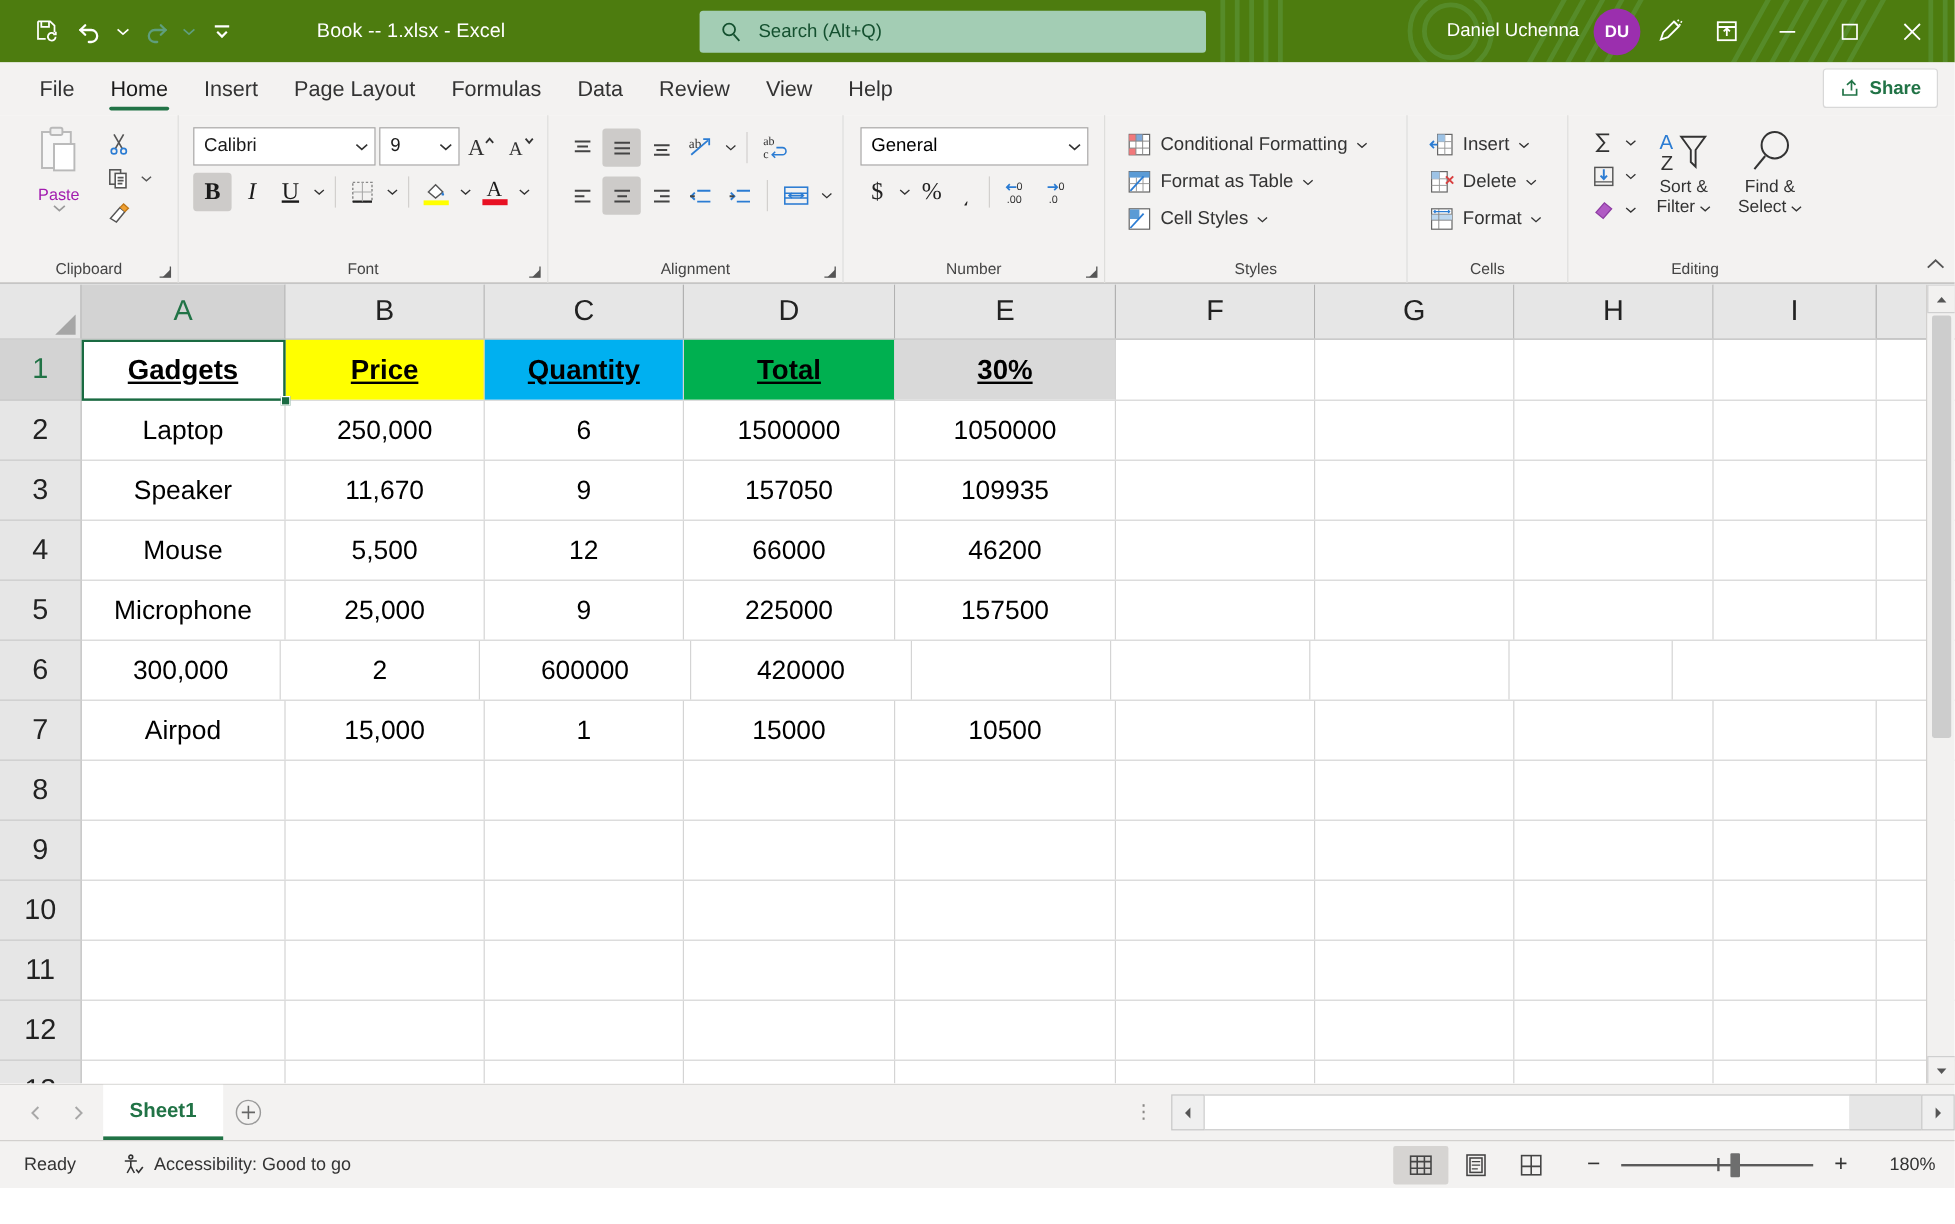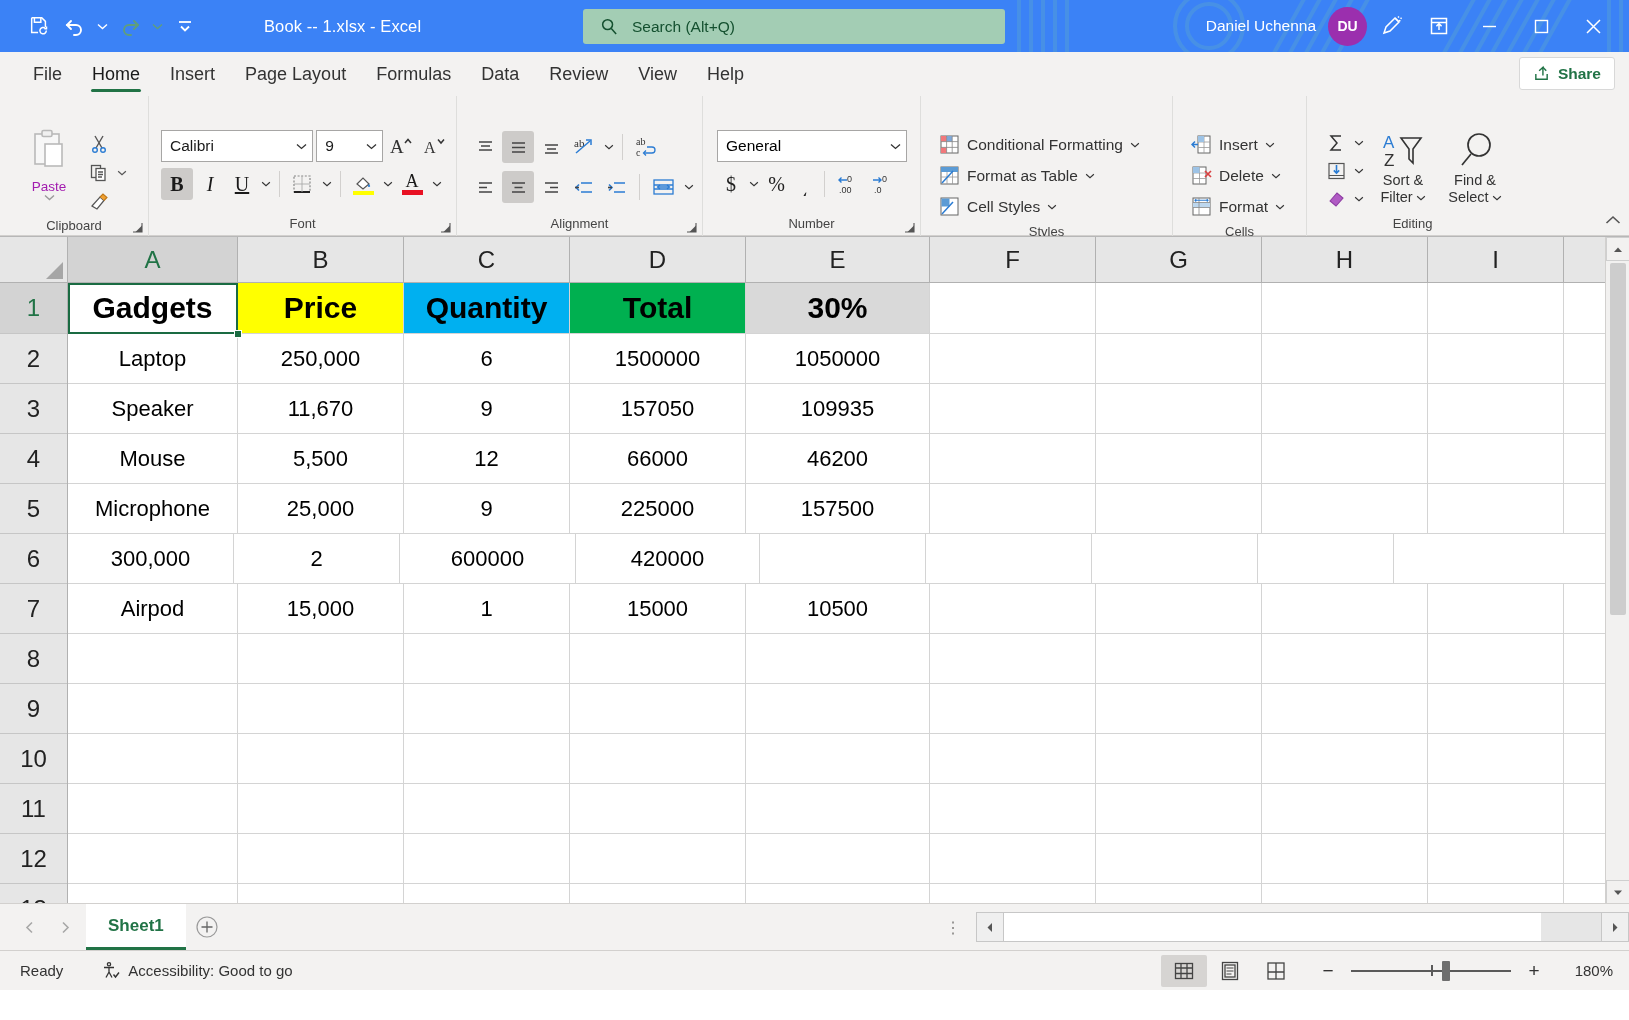--- a/index.html
+++ b/index.html
@@ -5,21 +5,21 @@
   * { box-sizing: border-box; margin:0; padding:0; }
   html,body { width:1629px; height:1020px; overflow:hidden; }
   body {
     font-family: "Liberation Sans", sans-serif;
     background:#ffffff;
     -webkit-font-smoothing: antialiased;
   }
 
   
   .titlebar{
-    position:relative;height:52px;background:#3b82f6;display:flex;align-items:center;overflow:hidden;
+    position:relative;height:52px;background:#4d7c0f;display:flex;align-items:center;overflow:hidden;
   }
   .tb-pattern{position:absolute;top:0;right:0;width:620px;height:52px;opacity:.18;pointer-events:none;}
   .qat{display:flex;align-items:center;gap:2px;padding-left:22px;z-index:2;}
   .qat-btn{width:34px;height:34px;display:flex;align-items:center;justify-content:center;border-radius:3px;cursor:pointer;}
   .qat-caret{width:17px;height:34px;display:flex;align-items:center;justify-content:center;cursor:pointer;}
   .doc-title{
     flex:0 0 auto;color:#fff;font-size:16.5px;letter-spacing:.1px;
     margin-left:62px;white-space:nowrap;z-index:2;
   }
   .searchbox{
@@ -50,21 +50,21 @@
   .share-btn{
     position:absolute;right:14px;top:5px;height:33px;background:#fff;border:1px solid #d8d8d8;border-radius:3px;
     display:flex;align-items:center;gap:8px;padding:0 13px;cursor:pointer;
   }
   .share-btn span{color:#217346;font-size:15.5px;font-weight:700;}
 
   
   .ribbon{height:140px;background:#f3f2f1;display:flex;position:relative;border-bottom:1px solid #d2d0ce;}
   .rgroup{display:flex;flex-direction:column;position:relative;height:140px;padding:6px 6px 0 6px;}
   .rgroup + .rgroup{border-left:1px solid #dededc;}
-  .rgroup .gbody{flex:1;display:flex;align-items:flex-start;margin-top:24px;}
+  .rgroup .gbody{flex:1;display:flex;align-items:flex-start;}
   .glabel{font-size:13px;color:#444;text-align:center;height:22px;line-height:20px;}
   .gdialog{position:absolute;right:4px;bottom:3px;width:13px;height:13px;cursor:pointer;}
 
   .btn{display:flex;align-items:center;justify-content:center;cursor:pointer;border-radius:3px;}
   .btn.on{background:#cdcbc9;}
   .caret{width:15px;height:26px;display:flex;align-items:center;justify-content:center;cursor:pointer;border-radius:3px;}
 
   
   .clip{display:flex;padding-left:10px;gap:2px;}
   .paste{width:66px;display:flex;flex-direction:column;align-items:center;cursor:pointer;border-radius:3px;padding-top:2px;}
@@ -125,21 +125,21 @@
     display:flex;align-items:center;justify-content:center;font-size:24px;color:#222;
     border-bottom:1px solid #c6c6c6;background:#e6e6e6;cursor:pointer;
   }
   .rhcell.sel{background:#d3d3d3;color:#217346;}
   .cellsgrid{flex:1;position:relative;}
   .grow{display:flex;border-bottom:1px solid #d4d4d4;}
   .gcell{
     border-right:1px solid #d4d4d4;display:flex;align-items:center;justify-content:center;
     font-size:22px;color:#000;overflow:hidden;white-space:nowrap;cursor:cell;
   }
-  .gcell.hdr{font-weight:700;font-size:30px;}
+  .gcell.hdr{font-weight:700;font-size:23px;text-decoration:underline;}
   .selbox-a1{position:absolute;border:2.5px solid #1a6b42;pointer-events:none;}
   .fillh{position:absolute;width:8px;height:8px;background:#1a6b42;border:1px solid #fff;}
 
   
   .vscroll{position:absolute;right:0;top:0;width:24px;height:667px;background:#f2f1f0;border-left:1px solid #d2d0ce;display:flex;flex-direction:column;align-items:center;}
   .vs-btn{width:24px;height:24px;display:flex;align-items:center;justify-content:center;background:#f2f1f0;cursor:pointer;border:1px solid #cfcfcf;}
   .vs-thumb{width:16px;background:#cdcdcd;border-radius:2px;margin:2px 0;cursor:pointer;}
   .vs-track{flex:1;width:24px;}
 
   

